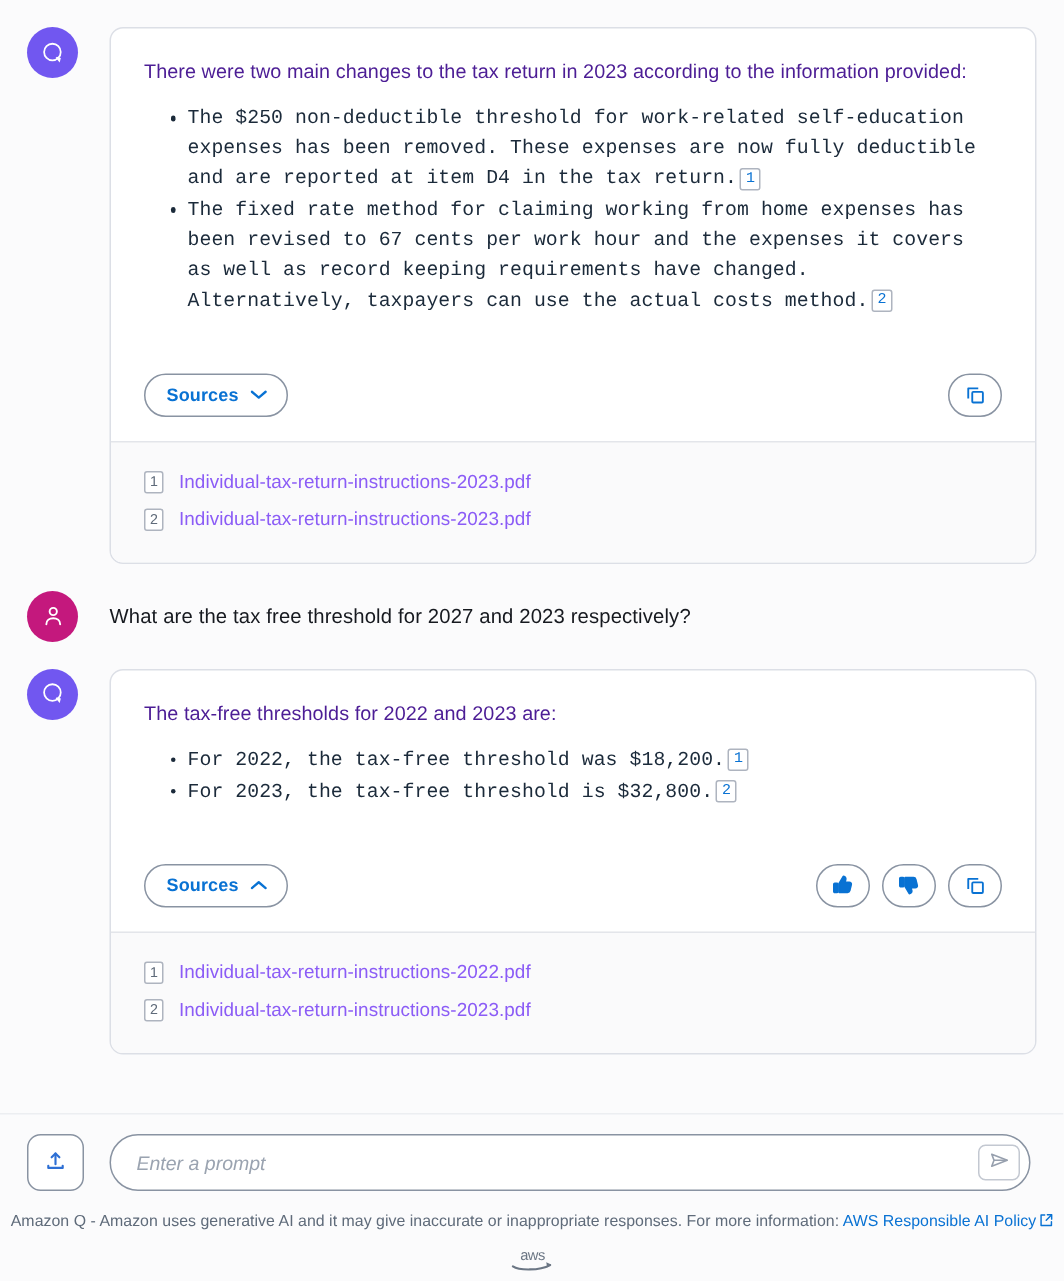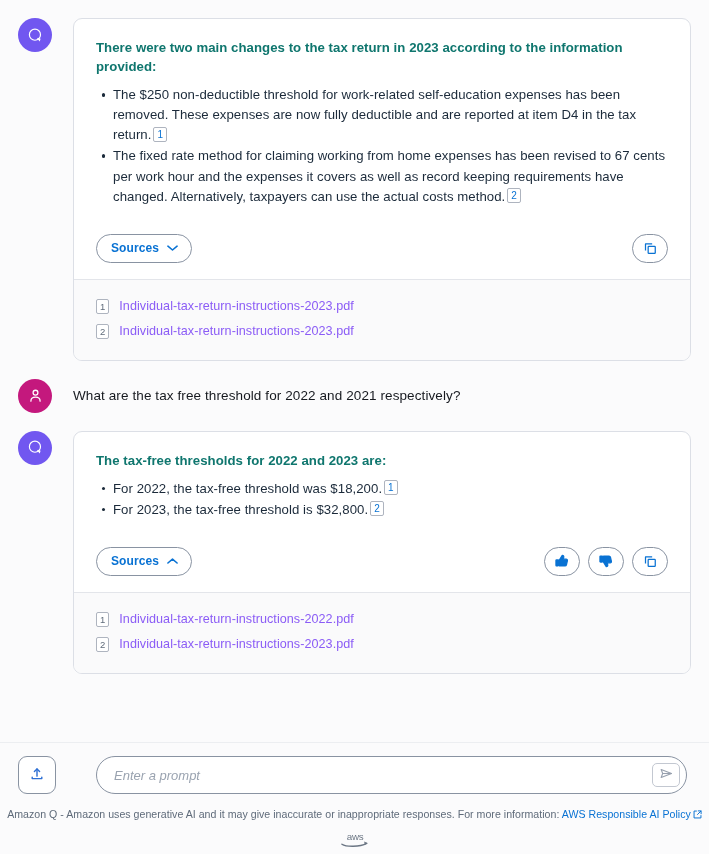--- a/index.html
+++ b/index.html
@@ -54,28 +54,28 @@
     background: #ffffff;
     border: 1px solid #dcdfe6;
     border-radius: 9px;
     overflow: hidden;
   }
   .card-body { padding: 19px 22px 14px 22px; }
 
   .card-intro {
     font-size: 13.2px;
     line-height: 1.45;
-    color: #0f766e;
+    color: #4c1d95;
     margin: 0 0 9px 0;
     letter-spacing: 0.05px;
-    font-weight: bold;
   }
   ul.bullets {
-    margin: 0; padding: 0 0 0 17px;
+    margin: 12px; padding: 0 0 0 17px;
     list-style: none;
+    font-family: Liberation Mono, monospace;
   }
   ul.bullets li {
     font-size: 13.2px;
     line-height: 1.52;
     color: #1b2a3a;
     position: relative;
     margin-bottom: 1px;
     letter-spacing: 0.05px;
   }
   ul.bullets li::before {
@@ -171,21 +171,20 @@
     position: absolute;
     left: 0; right: 0; bottom: 0;
     height: 112px;
     background: #fbfbfc;
     border-top: 1px solid #eceef1;
   }
   .composer-row {
     display: flex;
     align-items: center;
     padding: 13px 22px 0 18px;
-    gap: 23px;
   }
   .upload-btn {
     width: 38px; height: 38px;
     border: 1px solid #8993a2;
     border-radius: 9px;
     background: #fff;
     display: flex; align-items: center; justify-content: center;
     cursor: pointer;
     flex: 0 0 38px;
   }
@@ -299,21 +298,21 @@
 
   <div class="turn turn-user">
     <div class="avatar avatar-user">
       <span>
         <svg width="17" height="17" viewBox="0 0 24 24" fill="none" stroke="#ffffff" stroke-width="1.8" stroke-linecap="round">
           <circle cx="12" cy="8" r="3.4"></circle>
           <path d="M5.5 20c0-3.6 2.9-5.6 6.5-5.6s6.5 2 6.5 5.6"></path>
         </svg>
       </span>
     </div>
-    <div class="user-text">What are the tax free threshold for 2022 and 2021 respectively?</div>
+    <div class="user-text">What are the tax free threshold for 2027 and 2023 respectively?</div>
   </div>
 
   <div class="turn turn-bot">
     <div class="avatar avatar-bot">
       <span>
         <svg width="19" height="19" viewBox="0 0 24 24" fill="none" stroke="#ffffff" stroke-width="1.5" stroke-linecap="round">
           <circle cx="11.3" cy="11" r="7"></circle>
           <path d="M14 15.8l3.4 3.9 1-3.6-3.3-1.2z" fill="#ffffff" stroke="none"></path>
         </svg>
       </span>

